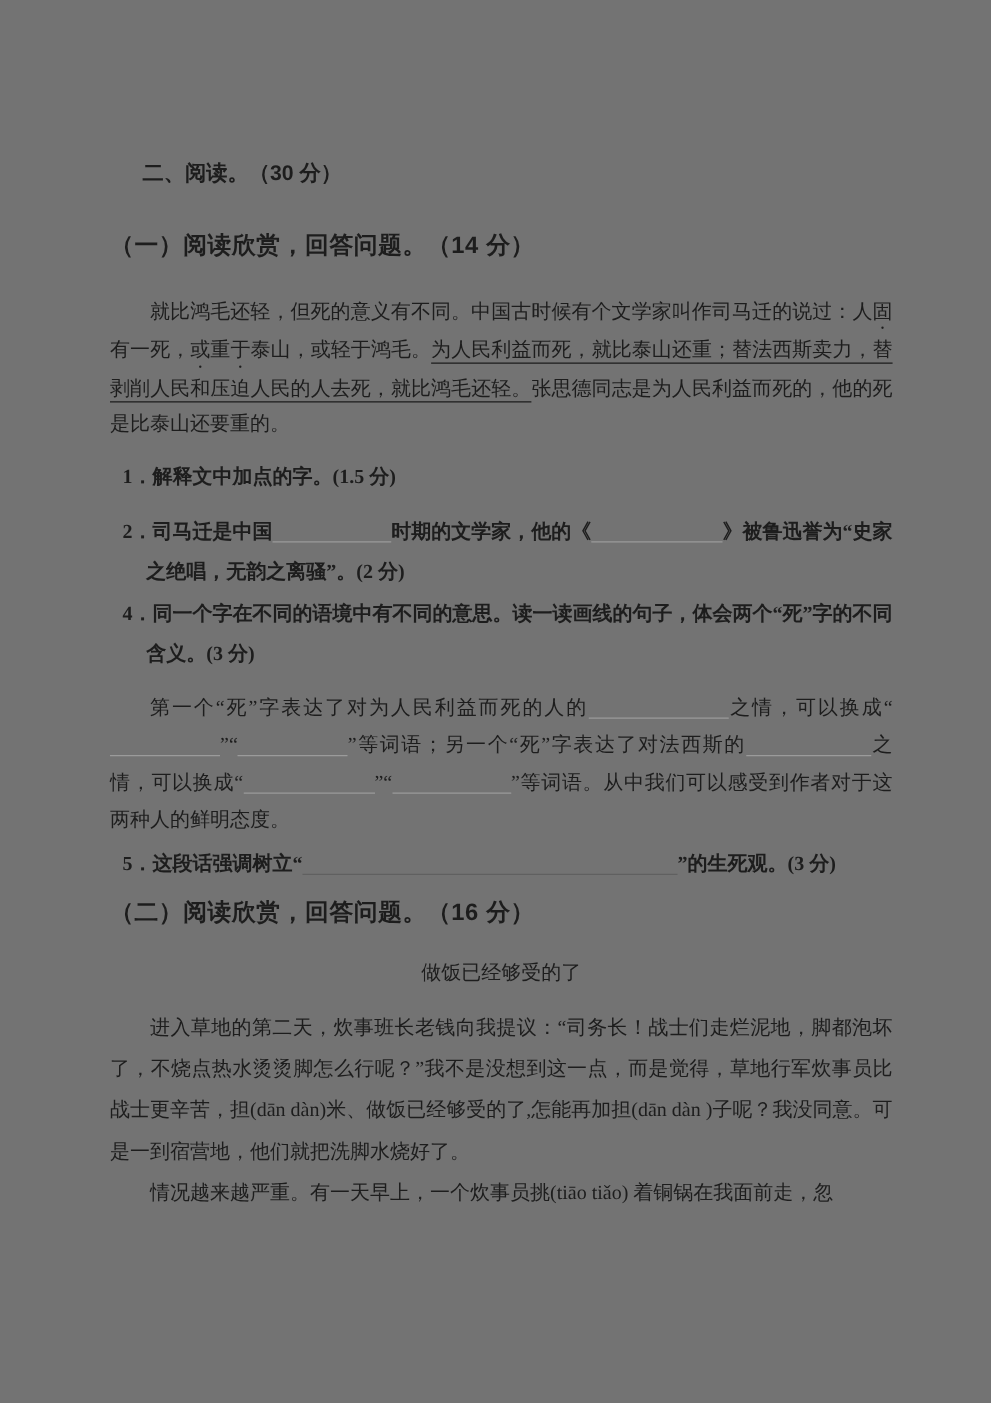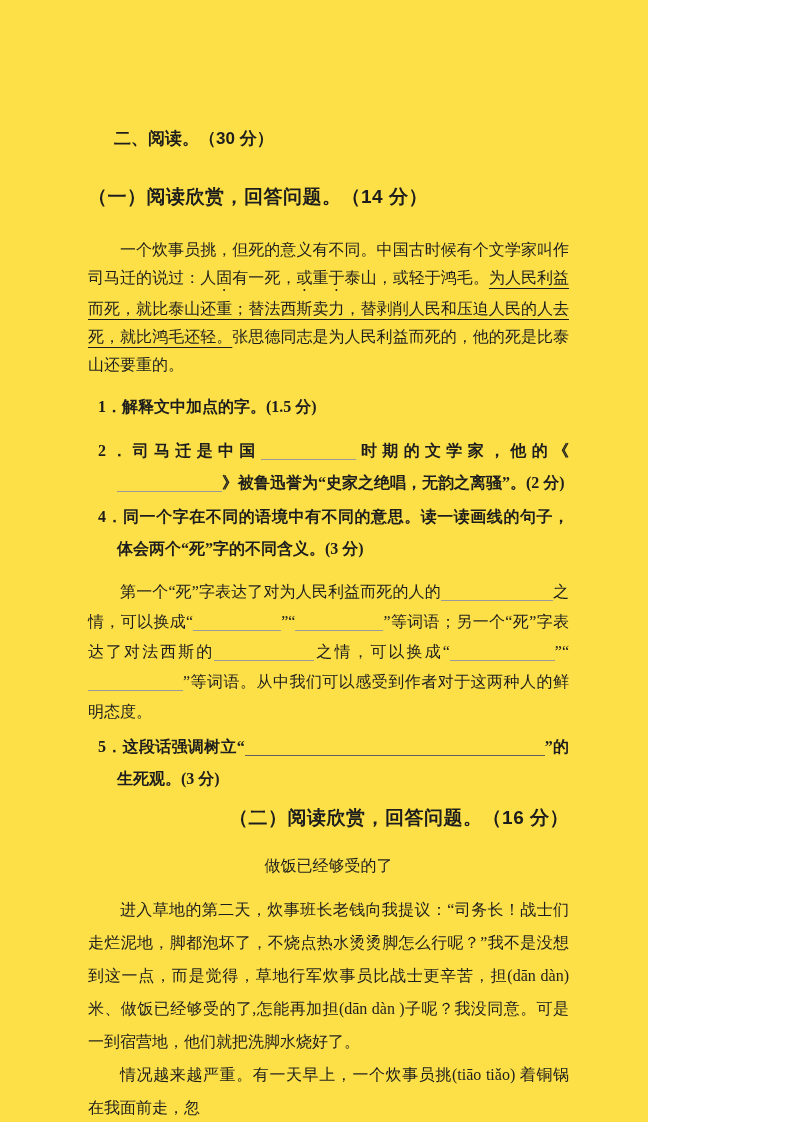--- a/index.html
+++ b/index.html
@@ -3,41 +3,41 @@
 <meta charset="utf-8">
 <style>
   :root{
     --text:#1d1d1d;
     --blank:#9b9b9b;
     --blank-dark:#606060;
   }
   html,body{margin:0;padding:0;background:#ffffff;}
   .page{
     position:relative;
-    width:648px;height:1122px;
+    width:793px;height:1122px;
     box-sizing:border-box;
     padding:128px 79px 12px 88px;
-    background:#fde047;
+    background:#737373;
     color:var(--text);
     font-family:"Liberation Serif","DejaVu Serif",serif;
     font-size:16px;
     overflow:hidden;
   }
   p{margin:0;text-align:justify;}
   .h1{
     font-family:"Liberation Sans","DejaVu Sans",sans-serif;
     font-weight:700;font-size:17px;line-height:22px;
     margin:0 0 0 26px;text-align:left;
   }
   .h2{
     font-family:"Liberation Sans","DejaVu Sans",sans-serif;
     font-weight:700;font-size:19px;line-height:26px;
     margin:34px 0 0 0;text-align:left;letter-spacing:0.5px;
   }
-  .h2.part2{margin-top:10px;text-align:right;}
+  .h2.part2{margin-top:10px;}
   .passage{margin-top:26px;line-height:28px;text-indent:2em;}
   .question{margin-top:12px;line-height:32px;padding-left:29px;text-indent:-19px;font-weight:bold;}
   .q3{margin-top:6px;}
   .q4{margin-top:2px;}
   .q4body{margin-top:12px;line-height:30px;text-indent:2em;}
   .q5{margin-top:4px;}
   .blank-row{margin-top:8px;line-height:26px;padding-left:29px;}
   .passage-title{margin-top:24px;line-height:22px;text-align:center;}
   .p2para{line-height:33px;text-indent:2em;}
   .p2para.first{margin-top:16px;}
@@ -56,21 +56,21 @@
 </style>
 </head>
 <body>
 
 <div class="page">
 
   <div class="h1">二、阅读。（30 分）</div>
 
   <div class="h2">（一）阅读欣赏，回答问题。（14 分）</div>
 
-  <p class="passage"><span>一个炊事员挑，但死的意义有不同。中国古时候有个文学家叫作司马迁的说过：人</span><span class="dot">固</span><span>有一死，</span><span class="dot">或</span><span>重</span><span class="dot">于</span><span>泰山，或轻于鸿毛。</span><span class="u">为人民利益而死，就比泰山还重；替法西斯卖力，替剥削人民和压迫人民的人去死，就比鸿毛还轻。</span><span>张思德同志是为人民利益而死的，他的死是比泰山还要重的。</span></p>
+  <p class="passage"><span>就比鸿毛还轻，但死的意义有不同。中国古时候有个文学家叫作司马迁的说过：人</span><span class="dot">固</span><span>有一死，</span><span class="dot">或</span><span>重</span><span class="dot">于</span><span>泰山，或轻于鸿毛。</span><span class="u">为人民利益而死，就比泰山还重；替法西斯卖力，替剥削人民和压迫人民的人去死，就比鸿毛还轻。</span><span>张思德同志是为人民利益而死的，他的死是比泰山还要重的。</span></p>
 
   <p class="question q1">1．解释文中加点的字。(1.5 分)</p>
 
 
   <p class="question q2"><span>2．司马迁是中国</span><span class="blank" style="width: 95px;"></span><span>时期的文学家，他的《</span><span class="blank" style="width: 105px;"></span><span>》被鲁迅誉为“史家之绝唱，无韵之离骚”。(2 分)</span></p>
 
 
   <p class="question q4">4．同一个字在不同的语境中有不同的意思。读一读画线的句子，体会两个“死”字的不同含义。(3 分)</p>
 
   <p class="q4body"><span>第一个“死”字表达了对为人民利益而死的人的</span><span class="blank" style="width: 112px;"></span><span>之情，可以换成“</span><span class="blank" style="width: 88px;"></span><span>”“</span><span class="blank" style="width: 88px;"></span><span>”等词语；另一个“死”字表达了对法西斯的</span><span class="blank" style="width: 100px;"></span><span>之情，可以换成“</span><span class="blank" style="width: 105px;"></span><span>”“</span><span class="blank" style="width: 95px;"></span><span>”等词语。从中我们可以感受到作者对于这两种人的鲜明态度。</span></p>

